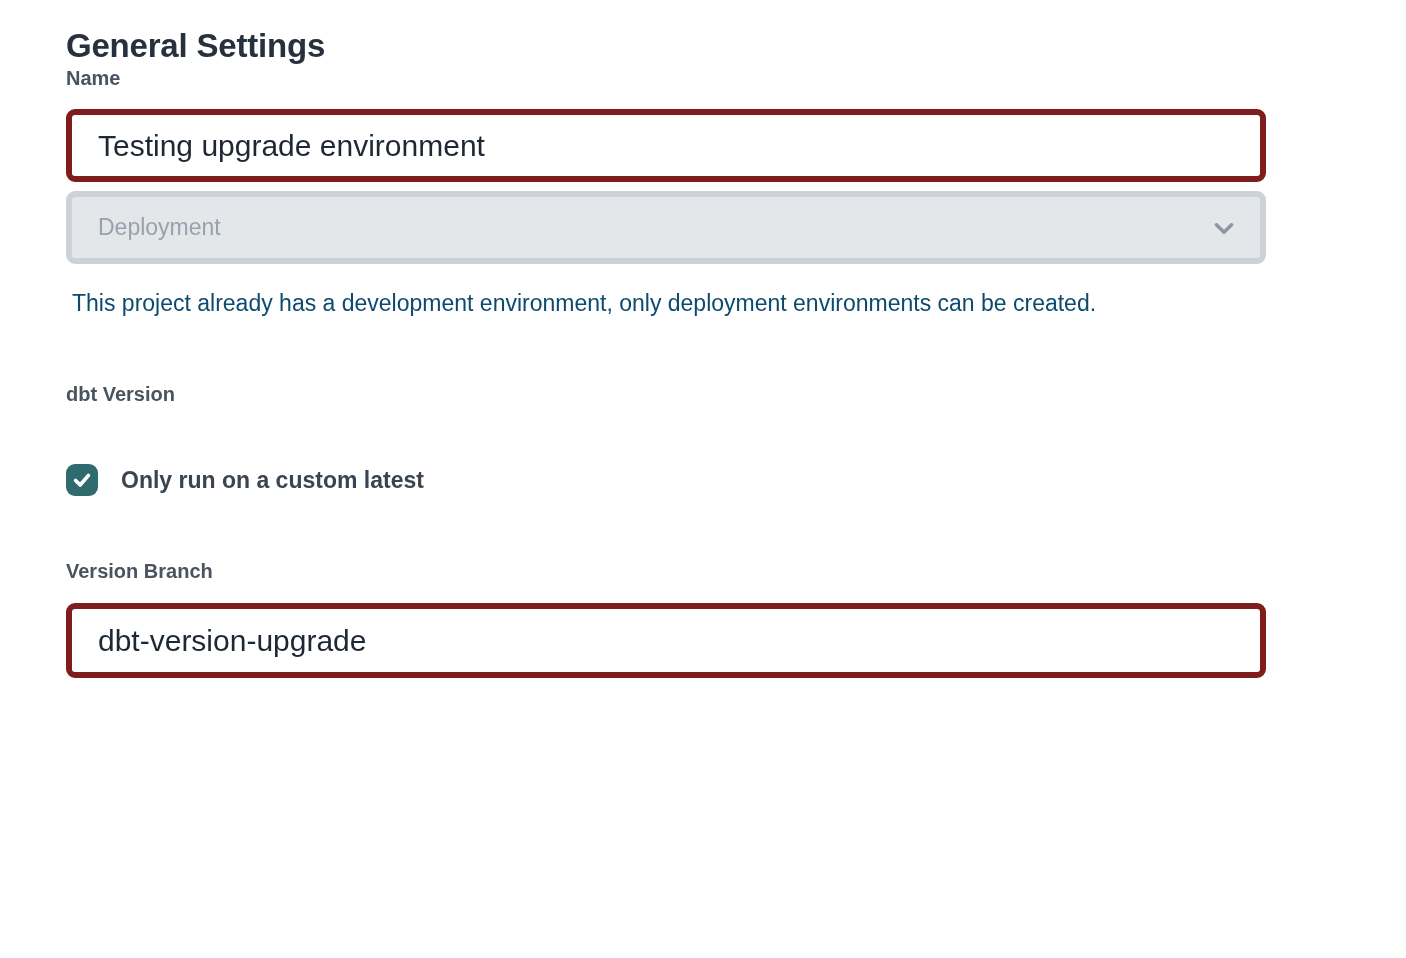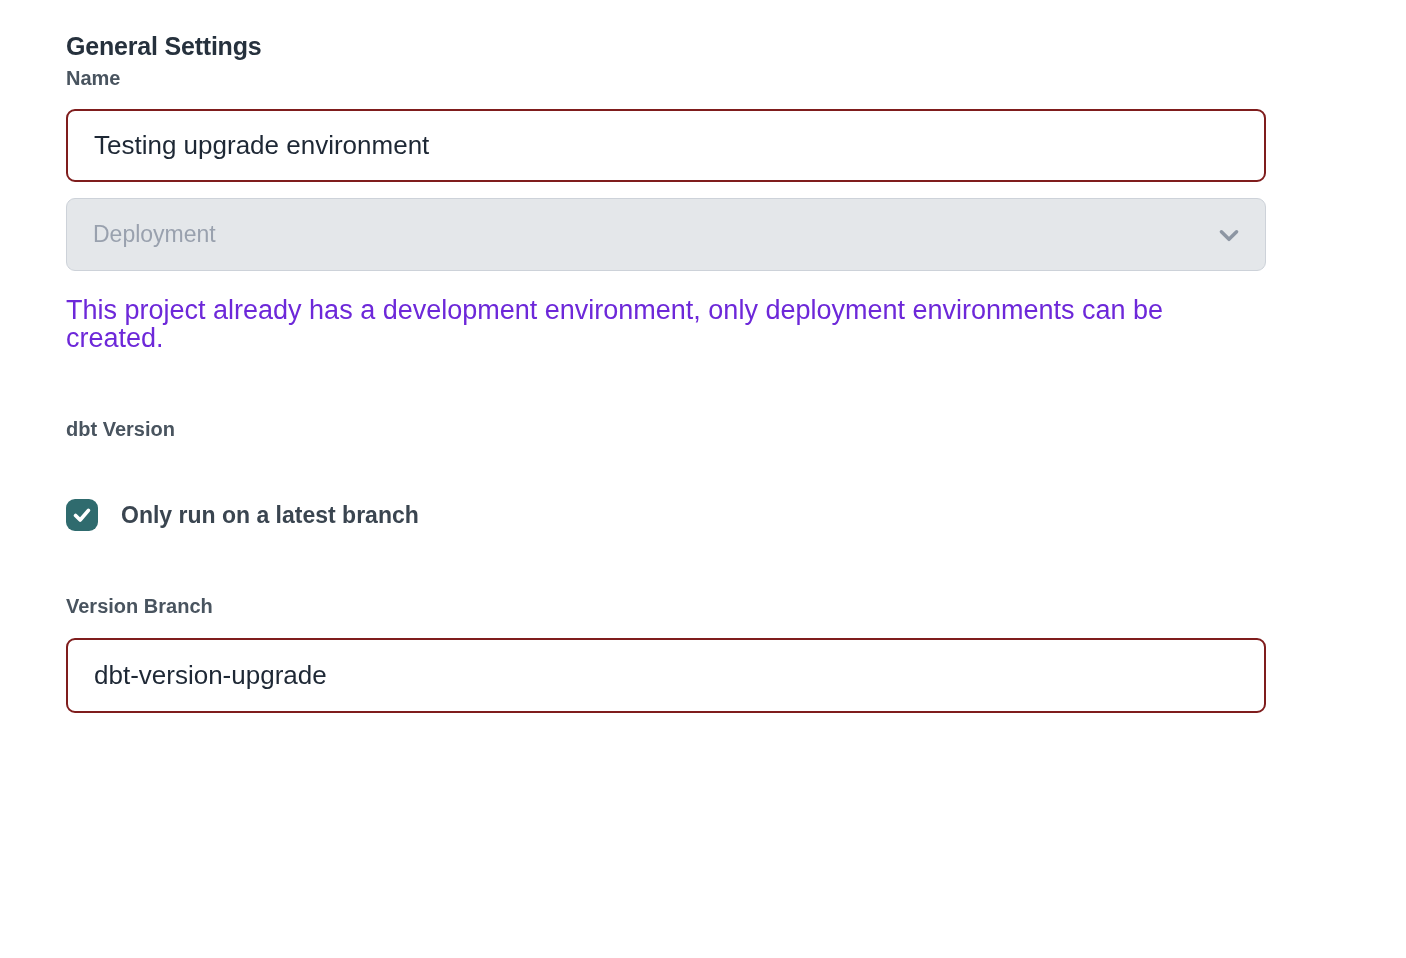--- a/index.html
+++ b/index.html
@@ -9,21 +9,21 @@
     background: #ffffff;
     font-family: "Liberation Sans", sans-serif;
     overflow: hidden;
   }
   .page {
     width: 1200px;
     margin-left: 66px;
   }
   .page-title {
     margin-top: 26px;
-    font-size: 25px;
+    font-size: 33px;
     font-weight: 700;
     line-height: 40px;
     color: #26313d;
     letter-spacing: -0.2px;
   }
   .field-label {
     display: block;
     font-size: 20px;
     font-weight: 700;
     line-height: 24px;
@@ -35,37 +35,37 @@
   .lbl-name           { }
   .lbl-env-type       { margin-top: 64px; }
   .lbl-dbt-version    { margin-top: 65px; }
   .lbl-custom-branch  { margin-top: 63px; }
 
   .text-input {
     display: block;
     width: 1200px;
     height: 73px;
     margin-top: 19px;
-    border: 2px solid #7f1d1d;
+    border: 6px solid #7f1d1d;
     border-radius: 9px;
     background: #ffffff;
     padding: 16px 26px;
     font-family: "Liberation Sans", sans-serif;
-    font-size: 26px;
+    font-size: 30px;
     color: #1e2835;
     outline: none;
   }
   .select-box {
     position: relative;
     display: flex;
     align-items: center;
     width: 1200px;
     height: 73px;
-    margin-top: 16px;
-    border: 1px solid #d946ef;
+    margin-top: 9px;
+    border: 6px solid #d946ef;
     border-radius: 9px;
     background: #ffffff;
     padding: 0 26px;
     font-size: 23px;
     color: #141b27;
     cursor: pointer;
   }
   .select-box.disabled {
     background: #e4e7ea;
     border-color: #cdd2d9;
@@ -78,23 +78,24 @@
     top: 50%;
     transform: translateY(-50%);
     width: 28px;
     height: 28px;
     display: flex;
     align-items: center;
     justify-content: center;
   }
   .helper-text {
     margin-top: 25px;
-    font-size: 27px;
+    font-size: 23px;
     line-height: 28px;
-    color: #6d28d9;
+    color: #0c4a6e;
+    margin-left: 6px;
   }
   .checkbox-row {
     margin-top: 58px;
     display: flex;
     align-items: center;
     cursor: pointer;
   }
   .checkbox {
     width: 32px;
     height: 32px;
@@ -134,19 +135,19 @@
   <div class="helper-text">This project already has a development environment, only deployment environments can be created.</div>
 
   <label class="field-label lbl-dbt-version">dbt Version</label>
 
   <div class="checkbox-row">
     <span class="checkbox">
       <svg width="22" height="22" viewBox="0 0 24 24" fill="none">
         <path d="M5 12.5 L10 17.5 L19 7" stroke="#ffffff" stroke-width="4" stroke-linecap="round" stroke-linejoin="round"></path>
       </svg>
     </span>
-    <span class="checkbox-label">Only run on a latest branch</span>
+    <span class="checkbox-label">Only run on a custom latest</span>
   </div>
 
   <label class="field-label lbl-custom-branch">Version Branch</label>
   <input class="text-input branch-input" type="text" value="dbt-version-upgrade" style="">
 
 </div>
 
 </body></html>

